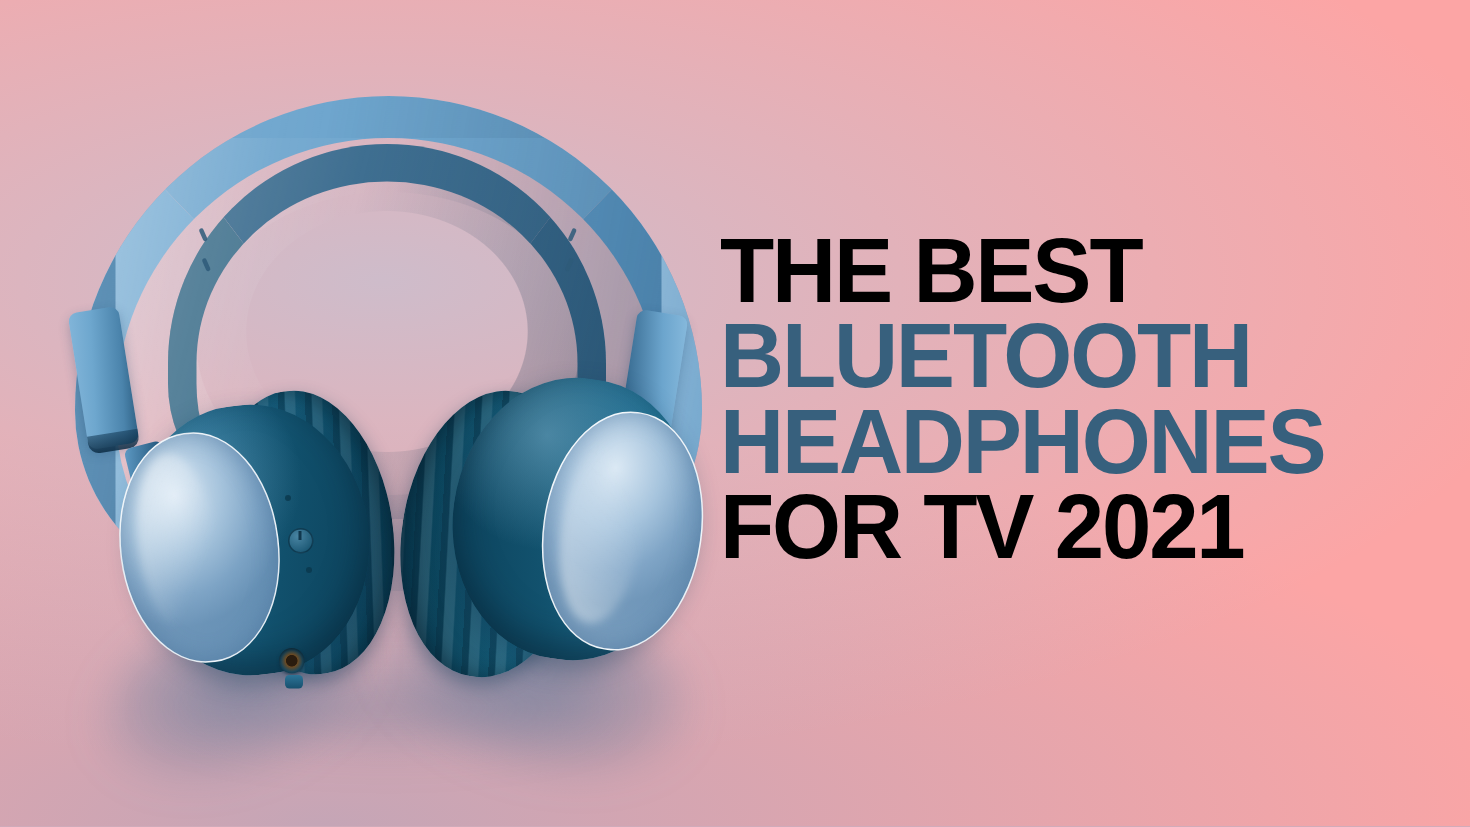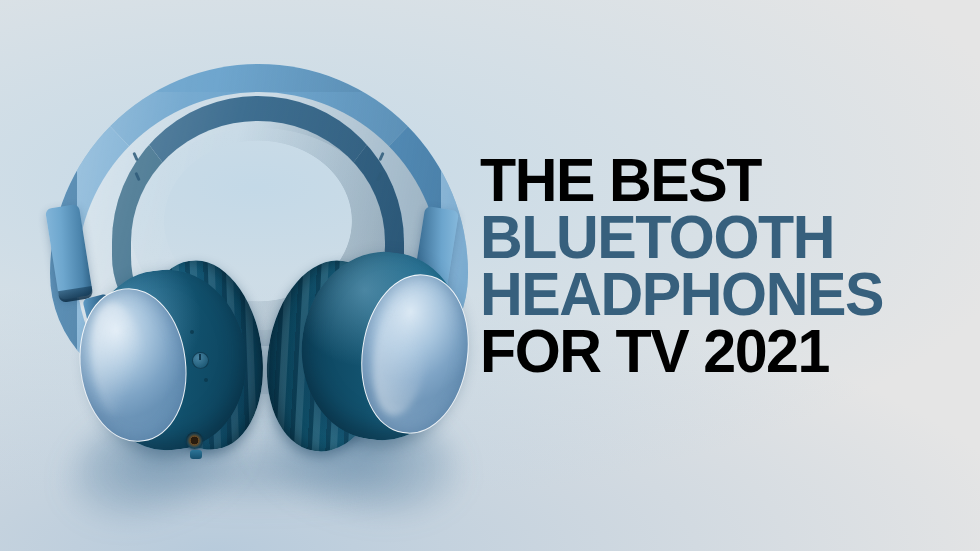--- a/index.html
+++ b/index.html
@@ -212,21 +212,21 @@
     font-stretch:condensed;
     transform:scaleX(.97);
     transform-origin:left center;
   }
   .ln-dark{color:#000000;}
   .ln-blue{color:#37607d;}
 </style>
 </head>
 <body>
 
-<div id="stage" style="background: #e5e5e5; text-decoration: underline;">
+<div id="stage" style="background: #fca5a5; text-decoration: underline;">
 
   <div class="bg-grad"></div>
 
   <div id="hp">
 
     <div class="shadow core"></div>
     <div class="shadow l"></div>
     <div class="shadow r"></div>
 
     <div class="band-outer"></div>

